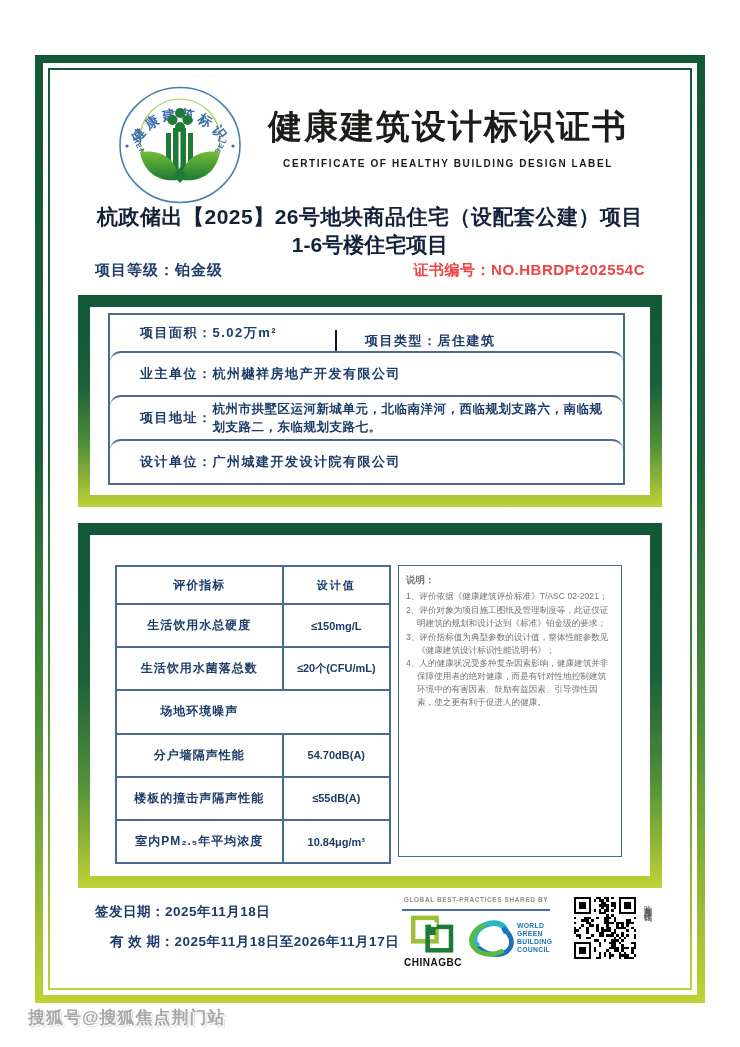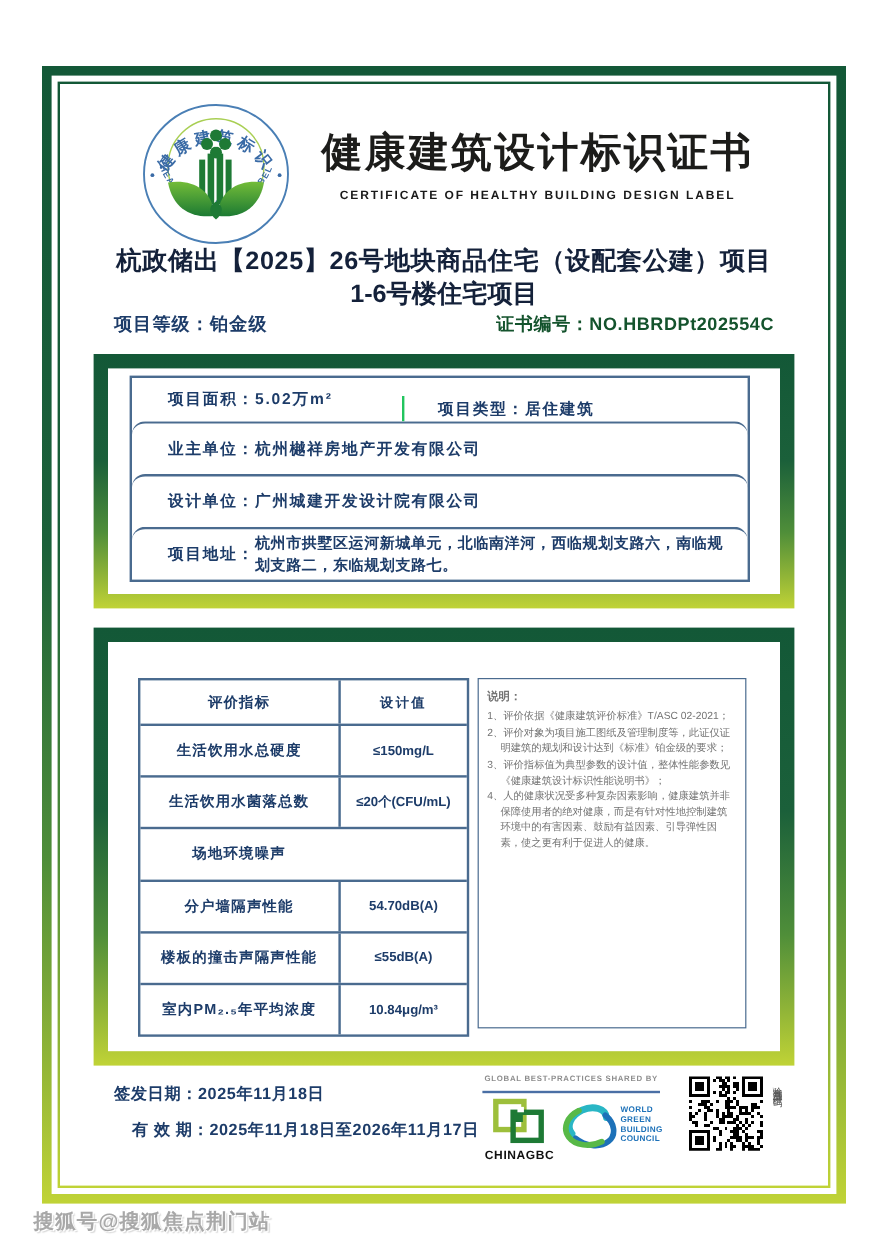--- a/index.html
+++ b/index.html
@@ -25,29 +25,29 @@
   
   .title { left:252px; top:104px; width:392px; text-align:center;
     font-size:34px; font-weight:700; color:#1c1c1a; letter-spacing:2px; }
   .subtitle { left:252px; top:158px; width:392px; text-align:center;
     font-size:10px; font-weight:700; color:#1a1a1a; letter-spacing:1.6px; }
   .proj1 { left:50px; top:203px; width:640px; text-align:center;
     font-size:21px; font-weight:700; color:#14213a; letter-spacing:0.5px; }
   .proj2 { left:50px; top:231px; width:640px; text-align:center;
     font-size:21px; font-weight:700; color:#14213a; }
   .grade { left:95px; top:261px; font-size:15px; font-weight:700; color:#1d3c69; letter-spacing:1px; }
-  .certno { right:95px; top:261px; font-size:15px; font-weight:700; color:#14532d; letter-spacing:0.5px; }
+  .certno { right:95px; top:261px; font-size:15px; font-weight:700; color:#ef4444; letter-spacing:0.5px; }
 
   
   .t1 { left:108px; top:313px; width:517px; border:2px solid #4a6b8f; background:#fff;
     color:#1d3c69; font-size:13px; font-weight:700; letter-spacing:1.5px; }
   .t1-row { border-top:2px solid #4a6b8f; display:flex; align-items:center;border-radius:11px; }
   .t1-row:first-child { border-top:none; }
   .r1 { height:36px; } .r2,.r3 { height:44px;font-family:Liberation Mono, monospace; } .r4 { height:44px; }
-  .c1a { width:225px; padding-left:30px; } .c1b { flex:1; border-left:2px solid #22c55e; padding-left:28px; align-self:stretch; display:flex; align-items:center;margin-top:15px; }
+  .c1a { width:225px; padding-left:30px; } .c1b { flex:1; border-left:2px solid #0f172a; padding-left:28px; align-self:stretch; display:flex; align-items:center;margin-top:15px; }
   .c-single { padding-left:30px; }
   .addr { display:flex; align-items:center; padding-left:30px; padding-right:8px; }
   .addr-label { white-space:nowrap; }
   .addr-val { flex:1; font-size:12.5px; line-height:1.45; letter-spacing:0.5px; }
 
   
   .t2 { left:115px; top:565px; width:276px; border:2px solid #4a6b8f; background:#fff; color:#1d3c69; }
   .t2-hrow { display:flex; height:36px; }
   .ind-row { display:flex; height:43.2px; border-top:2px solid #4a6b8f; }
   .ind-cell,.t2-hcell { display:flex; align-items:center; justify-content:center; text-align:left; }
@@ -139,26 +139,26 @@
   <div class="gbox-inner"></div>
 </div>
 <div class="abs t1">
   <div class="t1-row r1">
     <div class="c1a">项目面积：5.02万m²</div>
     <div class="c1b">项目类型：居住建筑</div>
   </div>
   <div class="t1-row r2">
     <div class="c-single">业主单位：杭州樾祥房地产开发有限公司</div>
   </div>
-  <div class="t1-row r3">
-    <div class="c-single">设计单位：广州城建开发设计院有限公司</div>
-  </div>
   <div class="t1-row r4 addr">
     <span class="addr-label">项目地址：</span>
     <div class="addr-val">杭州市拱墅区运河新城单元，北临南洋河，西临规划支路六，南临规划支路二，东临规划支路七。</div>
+  </div>
+  <div class="t1-row r3">
+    <div class="c-single">设计单位：广州城建开发设计院有限公司</div>
   </div>
 </div>
 
 <div class="abs grad box2">
   <div class="gbox-inner"></div>
 </div>
 
 <div class="abs t2">
   <div class="t2-hrow">
     <div class="t2-hcell lab">评价指标</div>

